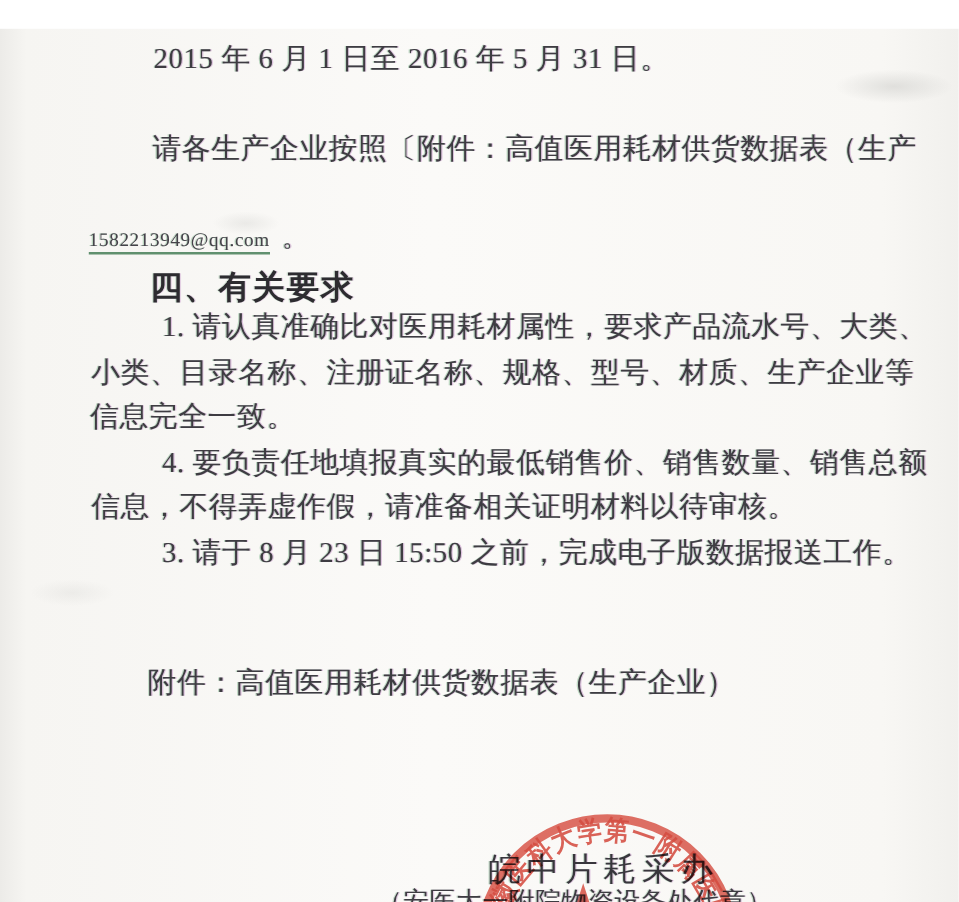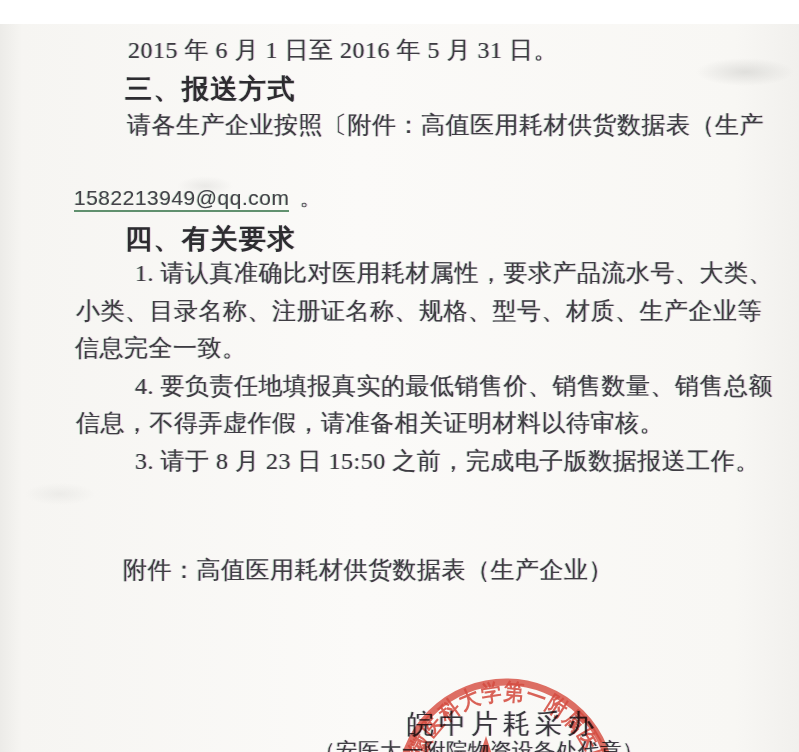--- a/index.html
+++ b/index.html
@@ -27,22 +27,22 @@
     text-shadow:-1px 0 0 rgba(55,145,80,0.30), 1px 0 0 rgba(150,60,160,0.28);
   }
   .heading{
     font-size:27px;
     font-weight:bold;
     letter-spacing:1.5px;
     color:#2d2c30;
     text-shadow:-1px 0 0 rgba(55,145,80,0.20), 1px 0 0 rgba(150,60,160,0.20);
   }
   .email{
-    font-family:Liberation Sans, sans-serif;
-    font-size:21px;
+    font-family:Liberation Serif, serif;
+    font-size:16px;
     letter-spacing:0.5px;
     color:#45424a;
     border-bottom:2px solid rgba(45,110,65,0.75);
     padding-bottom:1px;
     text-shadow:-1px 0 0 rgba(55,145,80,0.30);
   }
   .email-period{
     font-size:22px;
     margin-left:10px;
     color:#3e3c42;
@@ -71,21 +71,20 @@
     font-weight:bold;
   }
 </style>
 </head>
 <body>
 
 <div class="page">
 
   <div class="ln body" style="top:13px;left:128px">2015 年 6 月 1 日至 2016 年 5 月 31 日。</div>
 
-  <div class="ln heading" style="top:50px;left:125px">三、报送方式</div>
 
   <div class="ln body" style="top:88px;left:127px">请各生产企业按照〔附件：高值医用耗材供货数据表（生产</div>
 
 
   <div class="ln" style="top:161px;left:74px">
     <span class="email">1582213949@qq.com</span><span class="body email-period">。</span>
   </div>
 
   <div class="ln heading" style="top:200px;left:125px">四、有关要求</div>
 

